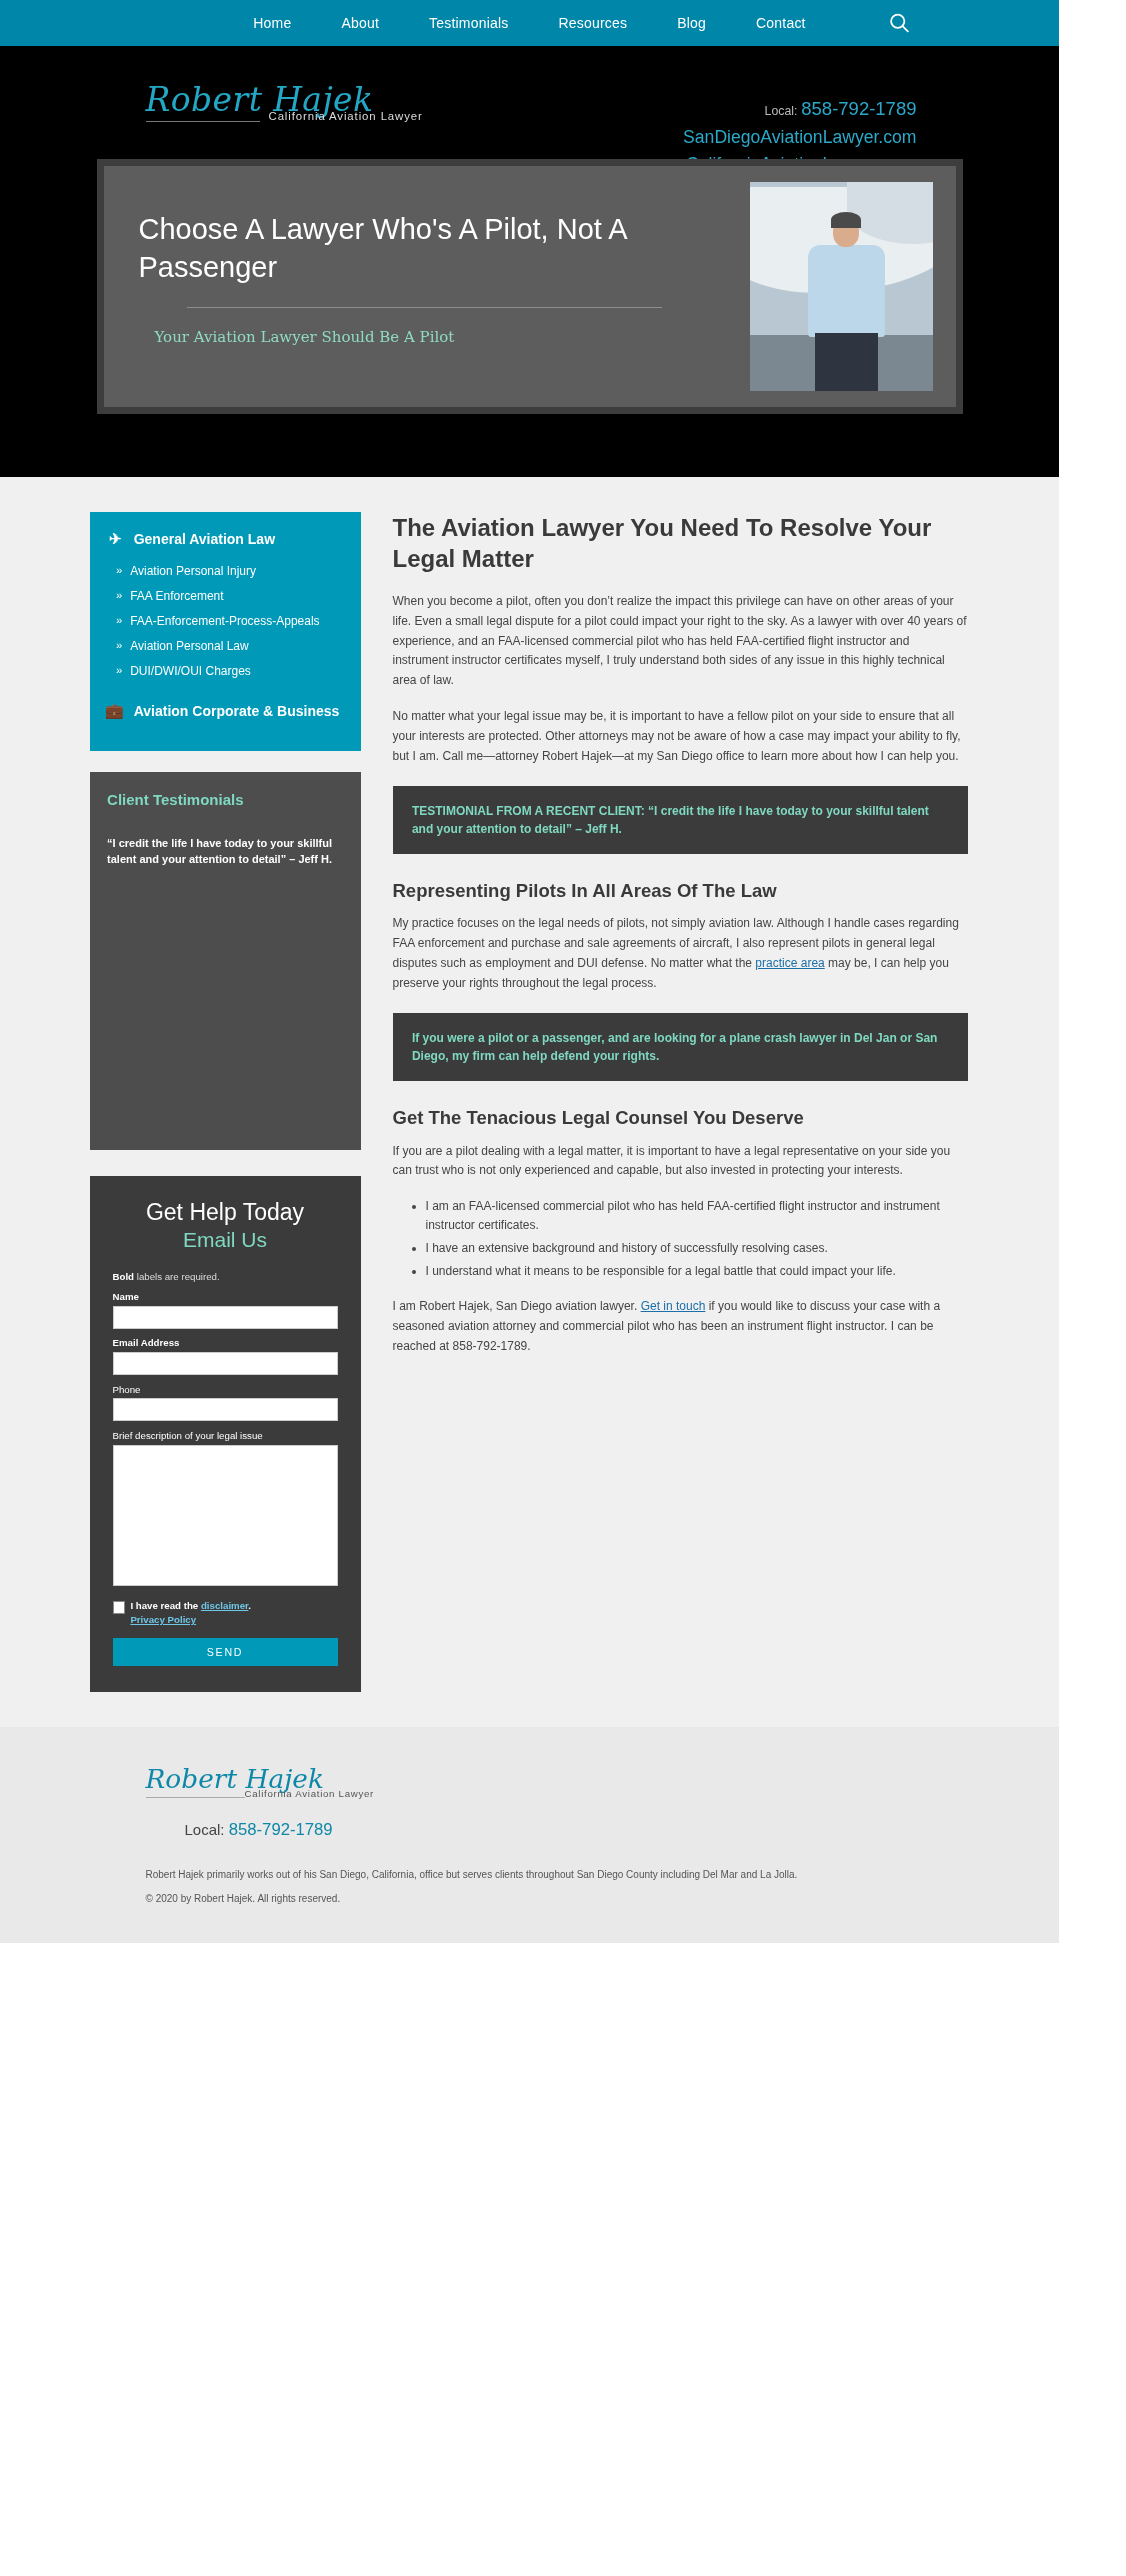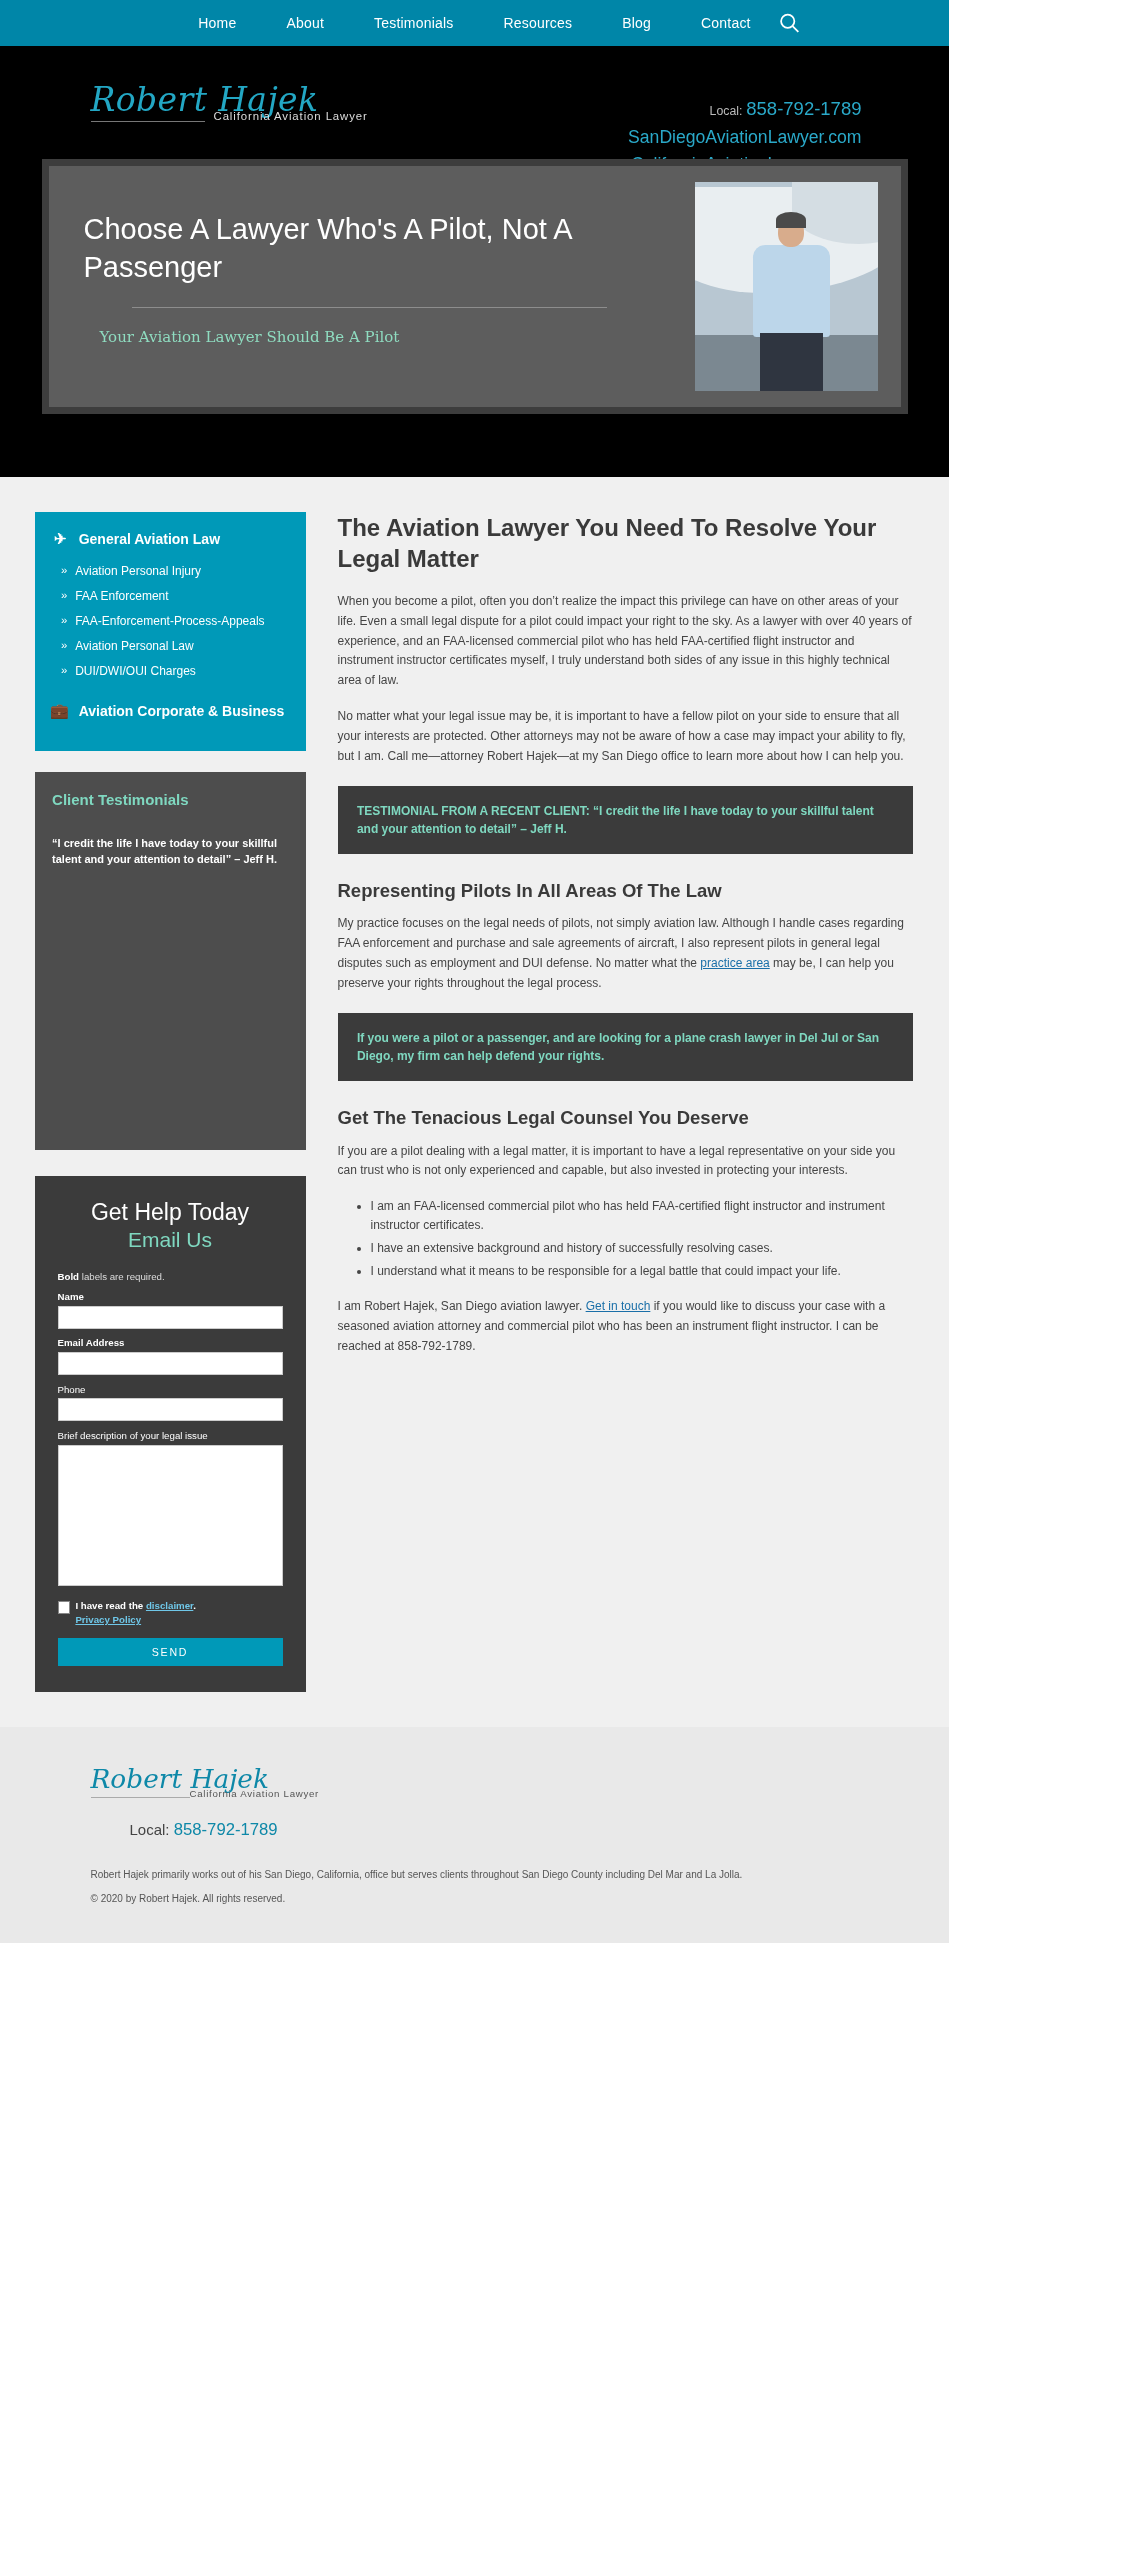--- a/index.html
+++ b/index.html
@@ -7,21 +7,21 @@
     padding: 0;
   }
   body {
     width: 1127px;
     background: #ffffff;
     font-family: "Liberation Sans", sans-serif;
     color: #333;
     -webkit-font-smoothing: antialiased;
   }
   .page {
-    width: 949px;
+    width: 1059px;
     position: relative;
     overflow: hidden;
   }
 
   
   .topnav {
     background: #0086a8;
     height: 46px;
     display: flex;
     align-items: center;
@@ -575,21 +575,21 @@
         <div class="callout">
           <p>TESTIMONIAL FROM A RECENT CLIENT: “I credit the life I have today to your skillful talent and your attention to detail” – Jeff H.</p>
         </div>
 
         <h2>Representing Pilots In All Areas Of The Law</h2>
         <p>
           <span>My practice focuses on the legal needs of pilots, not simply aviation law. Although I handle cases regarding FAA enforcement and purchase and sale agreements of aircraft, I also represent pilots in general legal disputes such as employment and DUI defense. No matter what the </span><a class="inline">practice area</a><span> may be, I can help you preserve your rights throughout the legal process.</span>
         </p>
 
         <div class="callout">
-          <p>If you were a pilot or a passenger, and are looking for a plane crash lawyer in Del Jul or San Diego, my firm can help defend your rights.</p>
+          <p>If you were a pilot or a passenger, and are looking for a plane crash lawyer in Del Jan or San Diego, my firm can help defend your rights.</p>
         </div>
 
         <h2>Get The Tenacious Legal Counsel You Deserve</h2>
         <p>If you are a pilot dealing with a legal matter, it is important to have a legal representative on your side you can trust who is not only experienced and capable, but also invested in protecting your interests.</p>
 
         <ul class="bullets">
           <li>I am an FAA-licensed commercial pilot who has held FAA-certified flight instructor and instrument instructor certificates.</li>
           <li>I have an extensive background and history of successfully resolving cases.</li>
           <li>I understand what it means to be responsible for a legal battle that could impact your life.</li>
         </ul>

